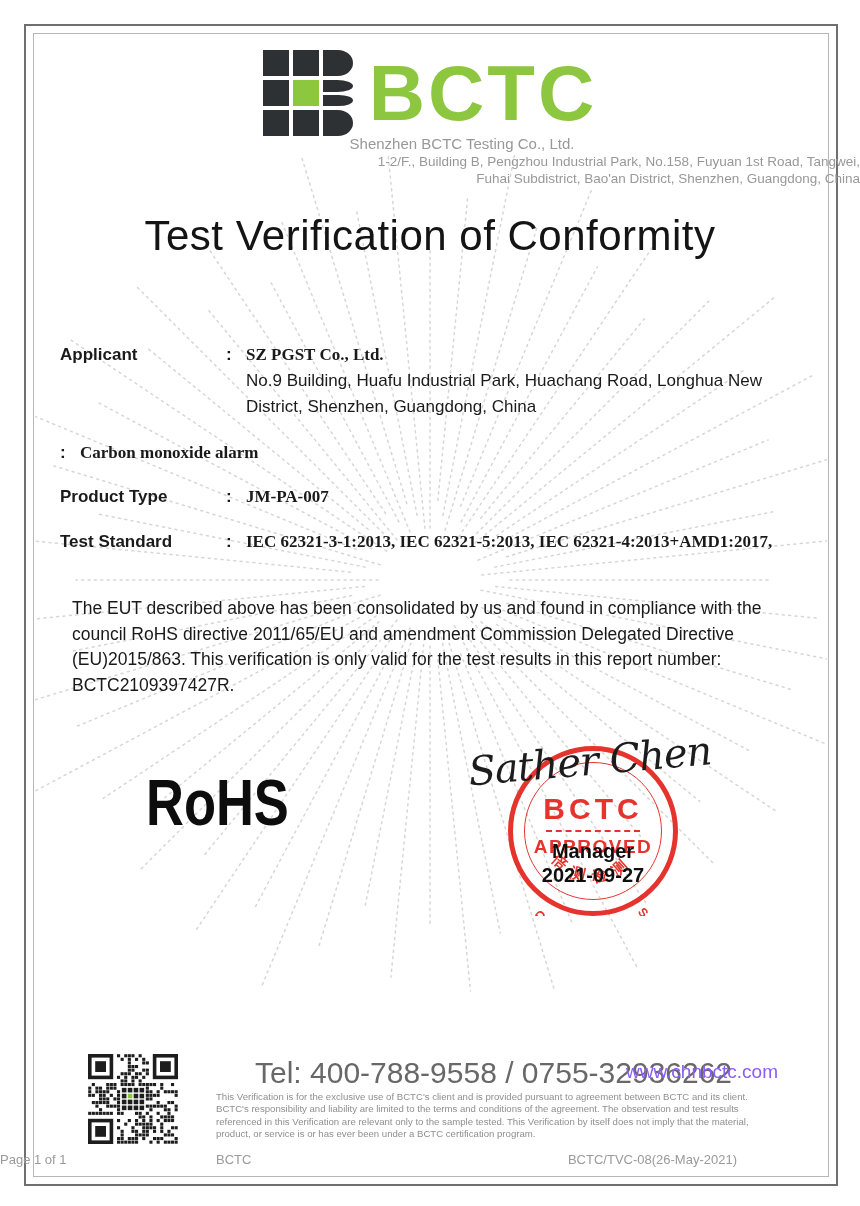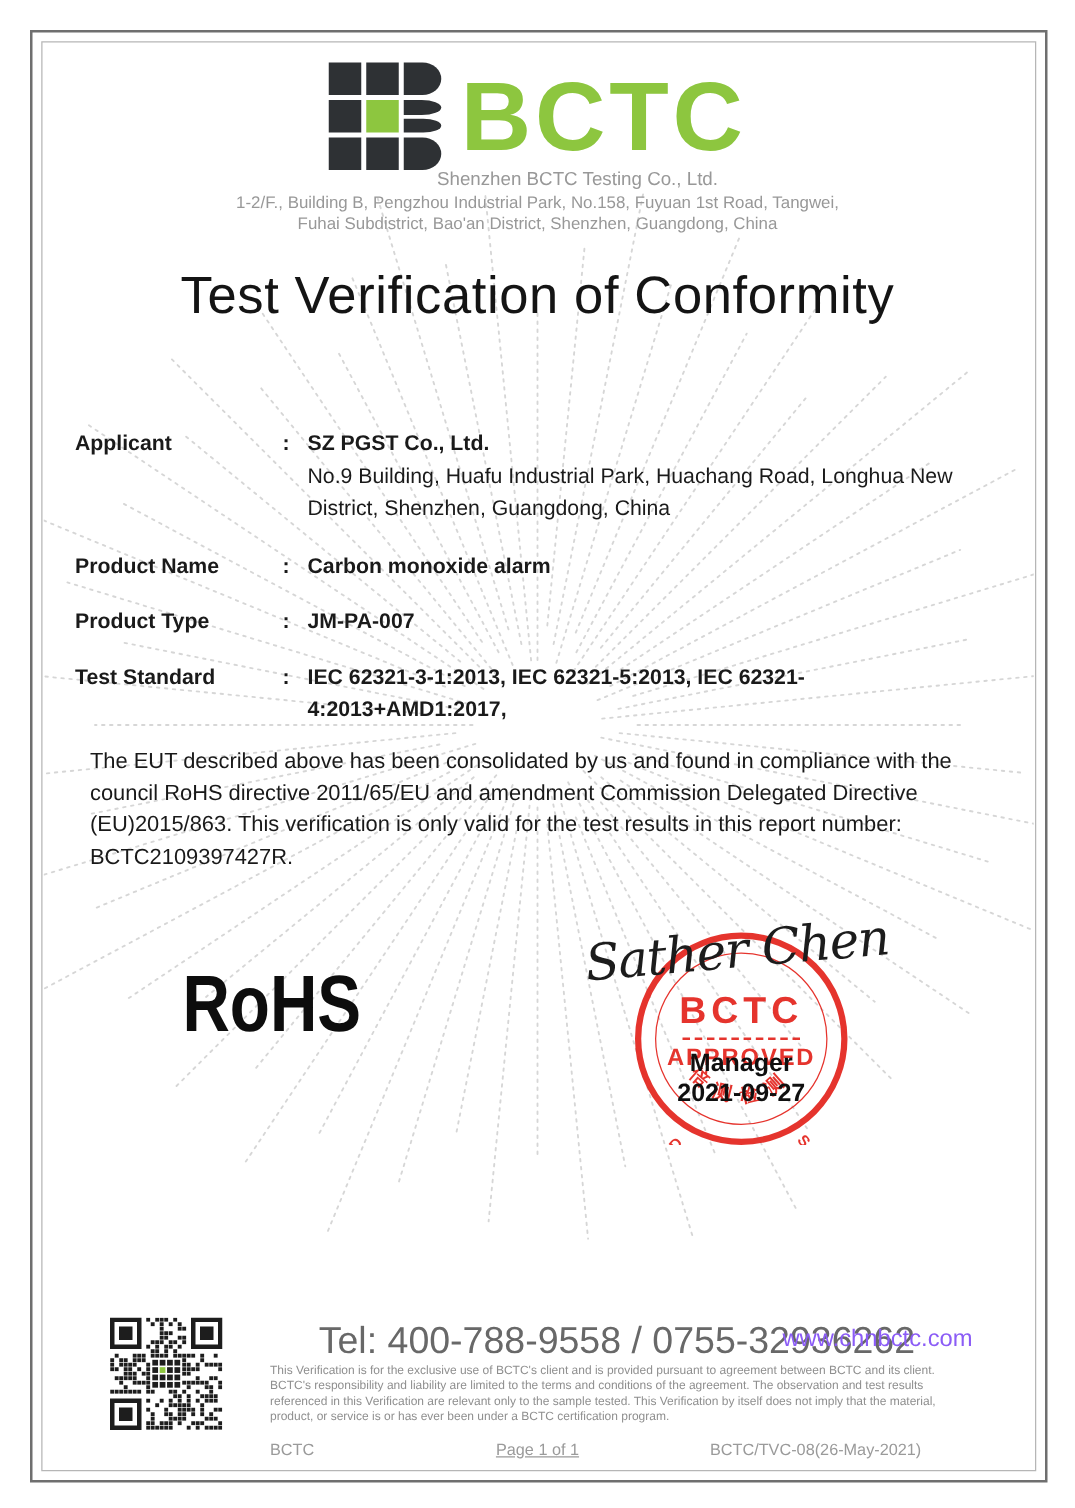--- a/index.html
+++ b/index.html
@@ -17,34 +17,34 @@
   
   .logo-row{top:50px;display:flex;justify-content:center;align-items:center;gap:16px;left:0;width:100%;}
   .logo-mark{display:grid;grid-template-columns:26px 26px 30px;grid-template-rows:26px 26px 26px;gap:4px;}
   .lg-c{background:#2e3134;}
   .lg-green{background:#8dc63f;}
   .lg-rcap{background:#2e3134;border-radius:0 60% 60% 0;}
   .lg-mid{display:flex;flex-direction:column;gap:3px;justify-content:center;}
   .lg-mid div{height:11.5px;background:#2e3134;border-radius:0 60% 60% 0;}
   .logo-text{font-size:78px;line-height:84px;font-weight:bold;color:#8dc63f;letter-spacing:3px;}
   .company{top:135px;font-size:15px;color:#989898;padding-left:32px;}
-  .addr{font-size:13.5px;color:#989898;}
+  .addr{font-size:13.5px;color:#989898;text-align:right;}
   .addr1{top:154px;}
   .addr2{top:171px;}
 
   .title{top:212px;font-size:42px;font-weight:400;color:#141414;letter-spacing:.5px;}
   .verif{top:296px;font-size:18.5px;font-weight:bold;}
   .verif span{margin:0 2px;}
 
   
   .field-row{left:60px;right:68px;display:flex;font-size:17px;line-height:26px;}
   .f-label{width:166px;font-weight:bold;flex:none;}
   .f-colon{width:20px;font-weight:bold;flex:none;}
   .f-value{flex:1;}
-  .bold{font-weight:bold;}
+  .bold{font-weight:bold;font-family:Liberation Serif, serif;}
 
   .statement{top:596px;left:72px;width:718px;font-size:17.5px;line-height:25.5px;color:#191919;}
 
   .rohs{top:766px;left:146px;font-size:64px;font-weight:bold;color:#0d0d0d;
         transform:scaleX(.82);transform-origin:left center;letter-spacing:0;}
 
   
   .stamp{left:508px;top:746px;width:170px;height:170px;opacity:.93;}
   .ring-outer{position:absolute;inset:0;border:5px solid #e4251e;border-radius:50%;}
   .ring-inner{position:absolute;inset:16px;border:1.5px solid #e4251e;border-radius:50%;}
@@ -63,21 +63,21 @@
   .mgr-title{top:840px;}
   .mgr-date{top:864px;}
 
   
   .qr{left:88px;top:1054px;width:90px;height:90px;}
   .tel{left:216px;top:1056px;font-size:30px;color:#686868;margin-left:39px;}
   .site{right:82px;top:1061px;font-size:19px;color:#8b5cf6;}
   .disclaimer{left:216px;top:1091px;width:558px;font-size:9.6px;line-height:12.3px;color:#8f8f8f;}
   .footrow{top:1152px;font-size:13px;color:#9a9a9a;}
   .foot-left{left:216px;}
-  .foot-center{left:0;width:100%;text-align:center;text-decoration:underline;}
+  .foot-center{left:0;width:100%;}
   .foot-right{right:123px;}
 </style>
 </head>
 <body>
 
 <div class="page">
 
   <div class="border-outer"></div>
   <div class="border-inner"></div>
 
@@ -177,21 +177,20 @@
     <div class="f-label">Applicant</div>
     <div class="f-colon">:</div>
     <div class="f-value">
       <div class="bold">SZ PGST Co., Ltd.</div>
       <div>No.9 Building, Huafu Industrial Park, Huachang Road, Longhua New</div>
       <div>District, Shenzhen, Guangdong, China</div>
     </div>
   </div>
 
   <div class="abs field-row" style="top:440px">
-    <div class="f-label">Product Name</div>
     <div class="f-colon">:</div>
     <div class="f-value bold">Carbon monoxide alarm</div>
   </div>
 
   <div class="abs field-row" style="top:484px">
     <div class="f-label">Product Type</div>
     <div class="f-colon">:</div>
     <div class="f-value bold">JM-PA-007</div>
   </div>
 

